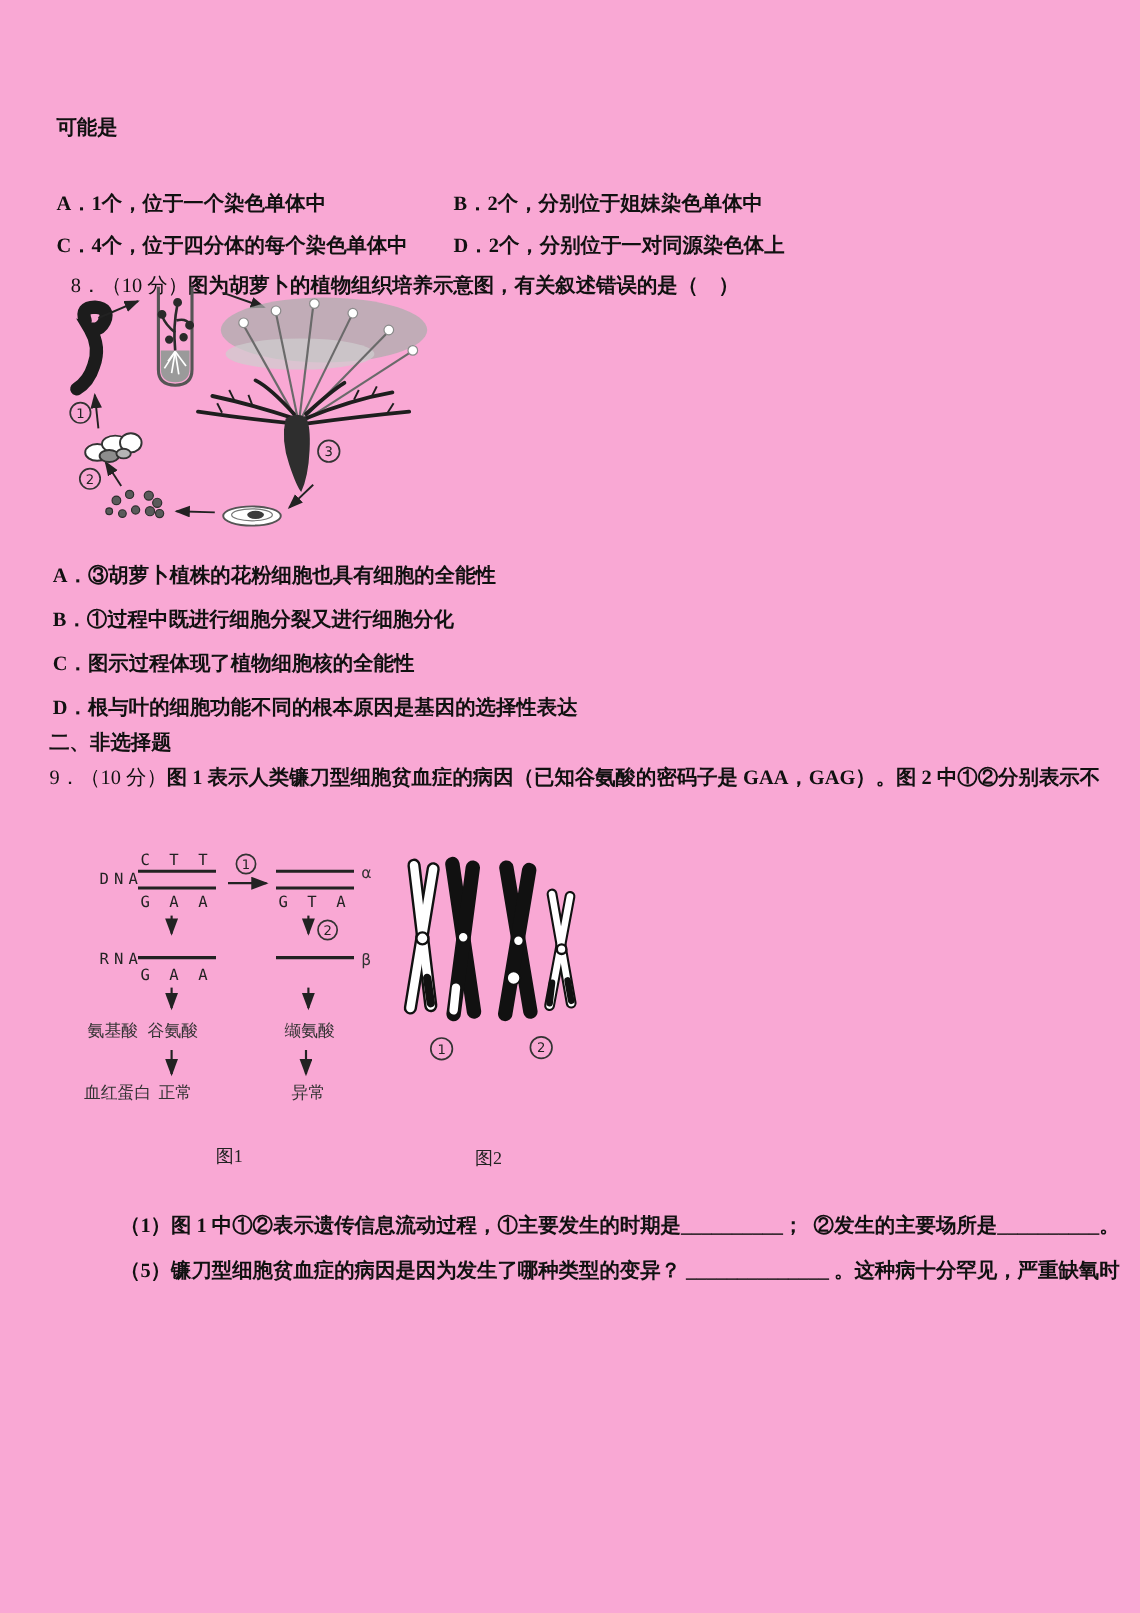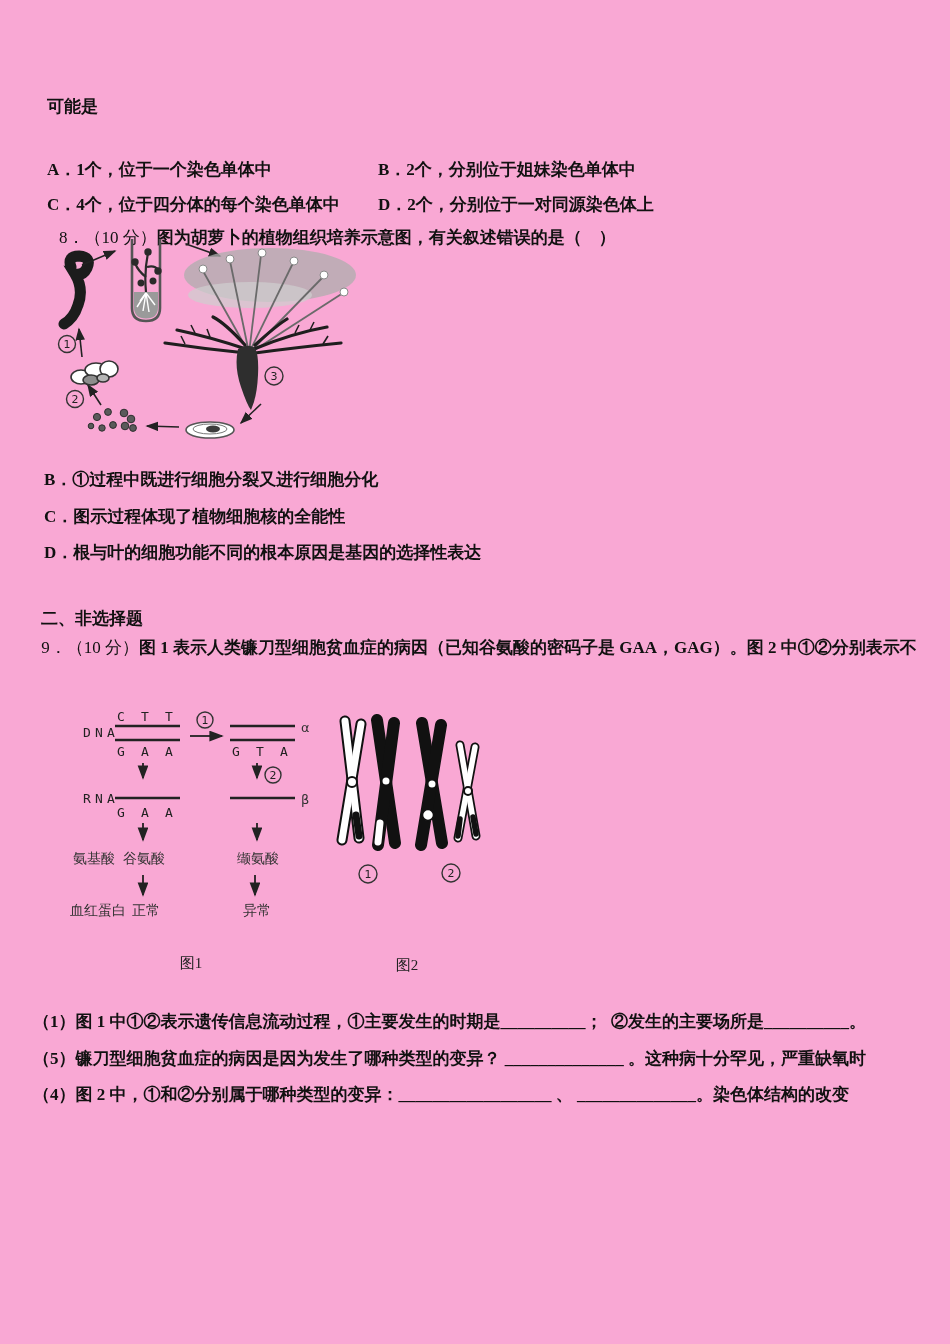--- a/index.html
+++ b/index.html
@@ -150,20 +150,21 @@
       <ellipse cx="36" cy="140" rx="10" ry="7"></ellipse>
         <ellipse cx="51" cy="133" rx="11" ry="7"></ellipse>
       <ellipse cx="64" cy="132" rx="9" ry="8"></ellipse>
         <ellipse cx="46" cy="143" rx="8" ry="5" fill="#8d8d8d"></ellipse>
       <ellipse cx="58" cy="141" rx="6" ry="4" fill="#b5b5b5"></ellipse>
     </g>
     <line x1="37" y1="120" x2="34" y2="92" stroke="#222" stroke-width="1.6" marker-end="url(#ahC)"></line>
   </svg>
 
   <div class="abs optlines b" style="left:44px;top:462px;">
+    <div><span>A．</span><span>③胡萝卜植株的花粉细胞也具有细胞的全能性</span></div>
     <div><span>B．</span><span>①过程中既进行细胞分裂又进行细胞分化</span></div>
     <div><span>C．</span><span>图示过程体现了植物细胞核的全能性</span></div>
     <div><span>D．</span><span>根与叶的细胞功能不同的根本原因是基因的选择性表达</span></div>
   </div>
 
   <div class="abs b" style="left:41px;top:607px;">二、非选择题</div>
 
   <div class="abs q9p" style="left:33px;top:628px;width:892px;text-align:center;">
     <div><span>9．（10 分）</span><span class="b">图 1 表示人类镰刀型细胞贫血症的病因（已知谷氨酸的密码子是 GAA，GAG）。图 2 中①②分别表示不</span></div>
   </div>
@@ -278,19 +279,18 @@
       <text x="43" y="173" text-anchor="middle" class="circnum">1</text>
     </g>
     <g>
       <circle cx="126" cy="168" r="9" fill="none" stroke="#333" stroke-width="1.4"></circle>
       <text x="126" y="172" text-anchor="middle" class="circnum">2</text>
     </g>
 
     <text x="82" y="265" text-anchor="middle" class="cap">图2</text>
   </svg>
 
-  <div class="abs subq b" style="left:33px;top:1004px;width:900px;">
+  <div class="abs subq b" style="left:33px;top:1004px;width:900px;text-align:right;">
     <div>（1）图 1 中①②表示遗传信息流动过程，①主要发生的时期是__________；  ②发生的主要场所是__________。</div>
     <div>（5）镰刀型细胞贫血症的病因是因为发生了哪种类型的变异？ ______________ 。这种病十分罕见，严重缺氧时</div>
-    <div>（4）图 2 中，①和②分别属于哪种类型的变异：__________________ 、 ______________。染色体结构的改变</div>
   </div>
 
 </div>
 
 </body></html>

